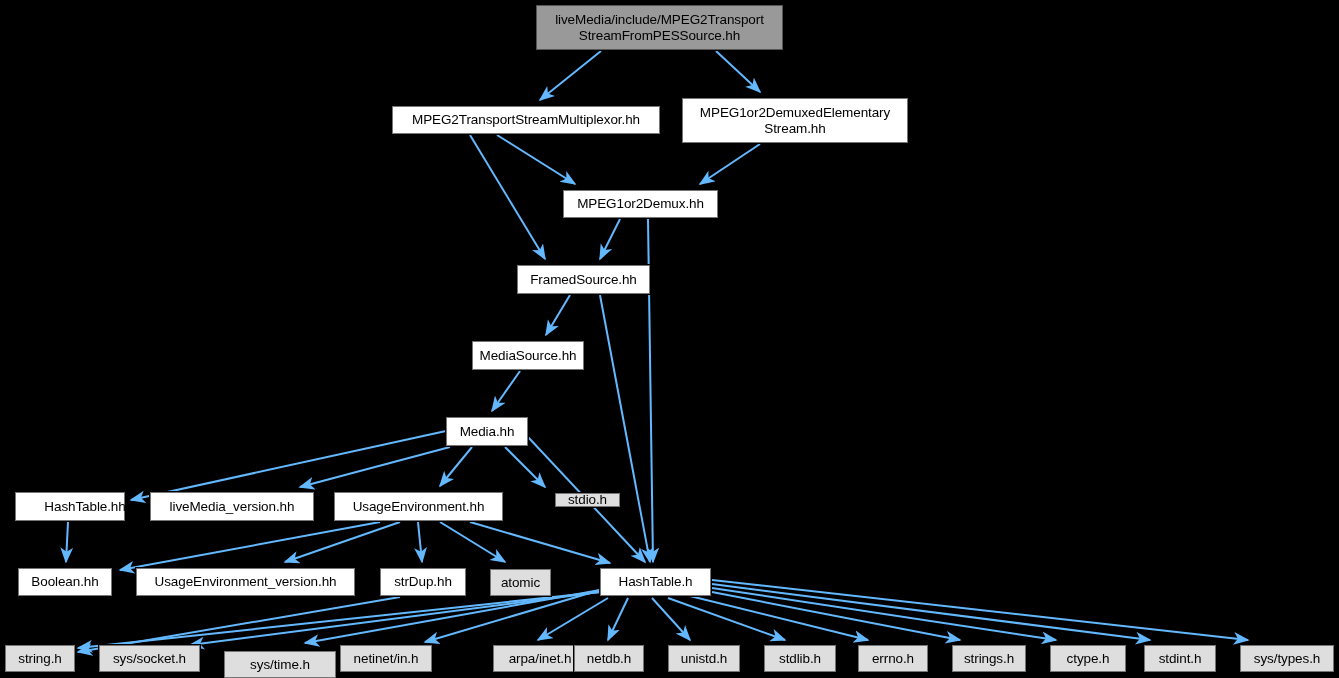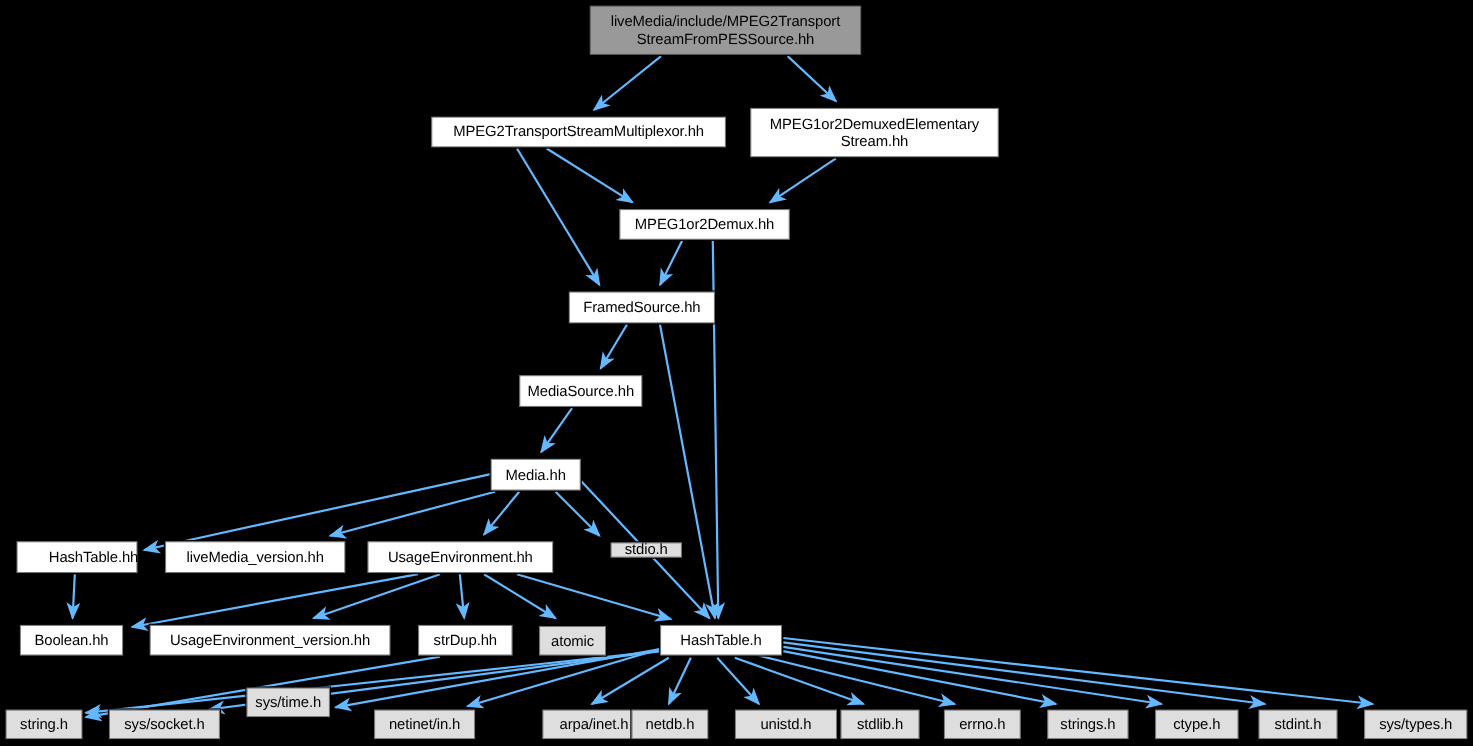--- a/index.html
+++ b/index.html
@@ -109,25 +109,25 @@
       <div class="node fill-white" style="left: 150px; top: 492px; width: 164px; height: 29px;"><span>liveMedia_version.hh</span></div>
       <div class="node fill-white" style="left: 334px; top: 492px; width: 169px; height: 29px;"><span>UsageEnvironment.hh</span></div>
       <div class="node fill-gray" style="left: 555px; top: 493px; width: 65px; height: 14px;"><span>stdio.h</span></div>
       <div class="node fill-white" style="left: 18px; top: 568px; width: 94px; height: 28px;"><span>Boolean.hh</span></div>
       <div class="node fill-white" style="left: 136px; top: 568px; width: 219px; height: 28px;"><span>UsageEnvironment_version.hh</span></div>
       <div class="node fill-white" style="left: 380px; top: 568px; width: 86px; height: 28px;"><span>strDup.hh</span></div>
       <div class="node fill-gray" style="left: 490px; top: 569px; width: 61px; height: 27px;"><span>atomic</span></div>
       <div class="node fill-white" style="left: 600px; top: 568px; width: 111px; height: 28px;"><span>HashTable.h</span></div>
       <div class="node fill-gray" style="left: 5px; top: 645px; width: 70px; height: 27px;"><span>string.h</span></div>
       <div class="node fill-gray" style="left: 99px; top: 645px; width: 101px; height: 27px;"><span>sys/socket.h</span></div>
-      <div class="node fill-gray" style="left: 224px; top: 625px; width: 76px; height: 27px;"><span>sys/time.h</span></div>
+      <div class="node fill-gray" style="left: 224px; top: 651px; width: 112px; height: 27px;"><span>sys/time.h</span></div>
       <div class="node fill-gray" style="left: 340px; top: 645px; width: 92px; height: 27px;"><span>netinet/in.h</span></div>
       <div class="node fill-gray" style="left: 456px; top: 645px; width: 94px; height: 27px; margin-left: 37px;"><span>arpa/inet.h</span></div>
       <div class="node fill-gray" style="left: 574px; top: 645px; width: 70px; height: 27px;"><span>netdb.h</span></div>
-      <div class="node fill-gray" style="left: 668px; top: 645px; width: 93px; height: 27px;"><span>unistd.h</span></div>
+      <div class="node fill-gray" style="left: 668px; top: 645px; width: 72px; height: 27px;"><span>unistd.h</span></div>
       <div class="node fill-gray" style="left: 764px; top: 645px; width: 72px; height: 27px;"><span>stdlib.h</span></div>
       <div class="node fill-gray" style="left: 858px; top: 645px; width: 70px; height: 27px;"><span>errno.h</span></div>
       <div class="node fill-gray" style="left: 952px; top: 645px; width: 74px; height: 27px;"><span>strings.h</span></div>
       <div class="node fill-gray" style="left: 1050px; top: 645px; width: 76px; height: 27px;"><span>ctype.h</span></div>
       <div class="node fill-gray" style="left: 1144px; top: 645px; width: 72px; height: 27px;"><span>stdint.h</span></div>
       <div class="node fill-gray" style="left: 1240px; top: 645px; width: 94px; height: 27px;"><span>sys/types.h</span></div>
     </div>
 </div>
 
 </body></html>

